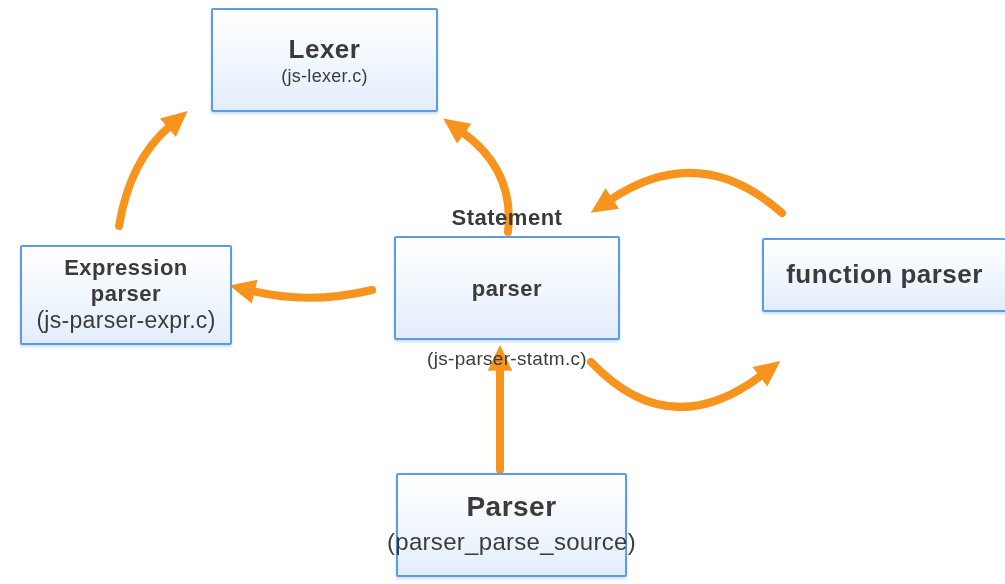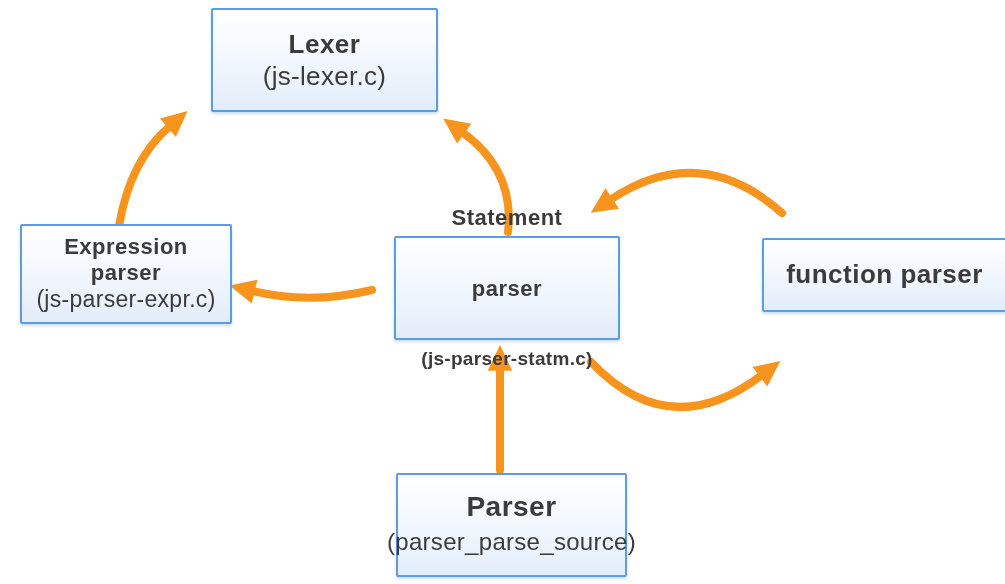--- a/index.html
+++ b/index.html
@@ -41,29 +41,29 @@
     font-weight: 700;
     letter-spacing: 0.5px;
   }
   .node .subtitle {
     font-weight: 400;
     letter-spacing: 0.3px;
   }
 
   #node-lexer      { left: 201px; top: 8px;   width: 227px; height: 104px; }
   #node-lexer .title    { font-size: 26px; line-height: 1.25; }
-  #node-lexer .subtitle { font-size: 26px; line-height: 1.25; }
+  #node-lexer .subtitle { font-size: 18px; line-height: 1.25; }
 
-  #node-expression { left: 10px;  top: 224px; width: 212px; height: 100px; }
+  #node-expression { left: 10px;  top: 245px; width: 212px; height: 100px; }
   #node-expression .title    { font-size: 22px; line-height: 1.15; }
   #node-expression .subtitle { font-size: 23px; line-height: 1.25; }
 
   #node-statement  { left: 384px; top: 236px; width: 226px; height: 104px; gap: 46px; }
   #node-statement .title    { font-size: 22px; line-height: 1.15; }
-  #node-statement .subtitle { font-size: 19px; line-height: 1.25; font-weight: bold; }
+  #node-statement .subtitle { font-size: 19px; line-height: 1.25; }
 
   #node-function   { left: 752px; top: 238px; width: 245px; height: 74px; }
   #node-function .title    { font-size: 26px; line-height: 1.2; }
   #node-function .subtitle { font-size: 19px; line-height: 1.3; }
 
   #node-parser     { left: 386px; top: 473px; width: 231px; height: 104px; }
   #node-parser .title    { font-size: 28px; line-height: 1.2; }
   #node-parser .subtitle { font-size: 24px; line-height: 1.5; }
 </style>
 </head>

